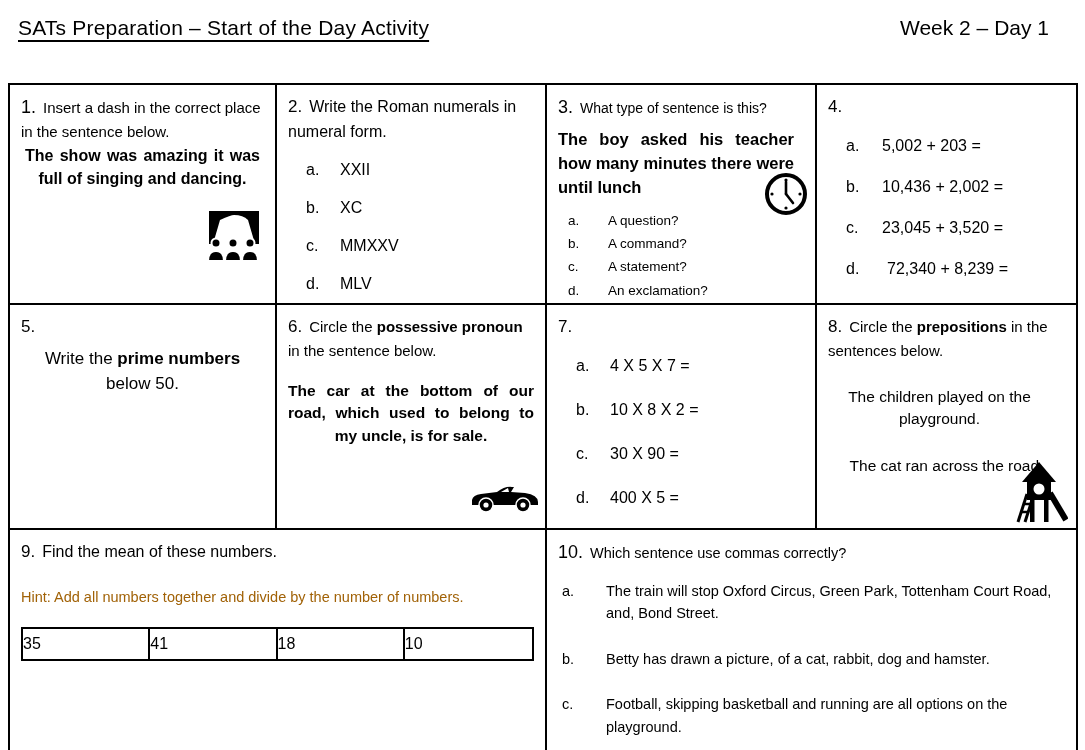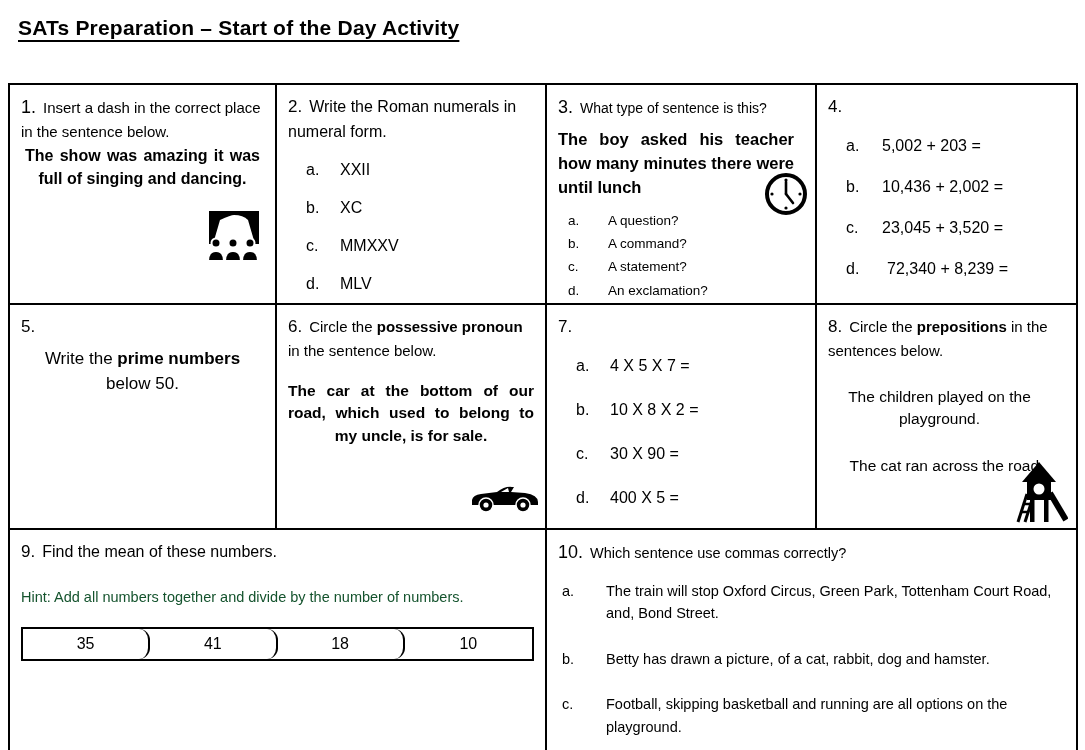--- a/index.html
+++ b/index.html
@@ -3,21 +3,21 @@
 <meta charset="utf-8">
 <style>
   * { margin:0; padding:0; box-sizing:border-box; }
   html,body { background:#e8e8e8; }
   .page {
     position:relative; width:1085px; height:750px; background:#ffffff;
     font-family:"Liberation Sans", sans-serif; color:#000; overflow:hidden;
   }
   
   .header { position:absolute; top:16px; left:18px; right:36px; display:flex; justify-content:space-between; align-items:baseline; }
-  .doc-title { font-size:21px; font-weight:700; text-decoration:underline; text-decoration-thickness:2px; text-underline-offset:5px; letter-spacing:.2px; }
+  .doc-title { font-size:21px; font-weight:400; text-decoration:underline; text-decoration-thickness:2px; text-underline-offset:5px; letter-spacing:.2px; }
   .week-label { font-size:21px; font-weight:400; }
 
   
   .sheet {
     position:absolute; left:8px; top:83px; width:1070px; height:670px;
     display:grid; grid-template-columns:267px 270px 270px 1fr; grid-template-rows:220px 225px 1fr;
     border:2px solid #000;
   }
   .cell { position:relative; border-right:2px solid #000; border-bottom:2px solid #000; padding:9px 11px; overflow:hidden; }
   .cell.last-col { border-right:none; }
@@ -53,38 +53,39 @@
   .opt-list.q10 .opt .letter { flex-basis:44px; }
 
   .center-text { text-align:center; }
   .q5-sentence { font-size:17px; line-height:1.5; margin-top:6px; padding:0 14px; }
   .q8-s1 { font-size:15.5px; margin-top:26px; }
   .q8-s2 { font-size:15.5px; margin-top:24px; line-height:1.45; padding-right:14px; }
 
   .q9-prompt { font-size:16px; }
   .hint { margin-top:24px; font-size:14.5px; font-weight:400; }
   .mean-table { margin-top:22px; display:grid; grid-template-columns:repeat(4,1fr); border:2px solid #000; height:34px; }
-  .mean-cell { border-right:2px solid #000; text-align:center; font-size:16px; line-height:30px;border-radius:11px; }
+  .mean-cell { border-right:2px solid #000; text-align:left; font-size:16px; line-height:30px; }
   .mean-cell:last-child { border-right:none; }
 
   .q10-prompt { font-size:14.5px; }
 
   .icon { position:absolute; }
   .icon-theater { right:16px; top:126px; }
   .icon-clock { right:6px; top:86px; }
   .icon-car { right:6px; bottom:14px; }
   .icon-playground { right:8px; bottom:4px; }
 </style>
 </head>
 <body>
 
 <div class="page">
 
   <div class="header">
     <div class="doc-title">SATs Preparation – Start of the Day Activity</div>
+    <div class="week-label">Week 2 – Day 1</div>
   </div>
 
   <div class="sheet">
 
     <div class="cell">
       <p class="prompt"><span class="qnum">1.</span><span>Insert a dash in the correct place in the sentence below.</span></p>
       <p class="bold-sentence q1-sentence">The show was amazing it was full of singing and dancing.</p>
       <svg class="icon icon-theater" width="56" height="50" viewBox="0 0 56 50">
         <rect x="6" y="0" width="50" height="33" fill="#000"></rect>
         <path d="M10,33 L17,9 Q28,4 31,4 Q40,4 45,9 L52,33 Z" fill="#fff"></path>
@@ -228,21 +229,21 @@
         <line x1="40" y1="33" x2="56" y2="60" stroke="#000" stroke-width="6"></line>
         <line x1="8" y1="62" x2="17" y2="34" stroke="#000" stroke-width="3"></line>
         <line x1="15" y1="62" x2="24" y2="34" stroke="#000" stroke-width="3"></line>
         <line x1="12" y1="52" x2="19" y2="52" stroke="#000" stroke-width="2.5"></line>
         <line x1="14" y1="44" x2="21" y2="44" stroke="#000" stroke-width="2.5"></line>
       </svg>
     </div>
 
     <div class="cell span2a last-row">
       <p class="prompt q9-prompt"><span class="qnum sm">9.</span><span>Find the mean of these numbers.</span></p>
-      <p class="hint" style="color: #14532d;">Hint: Add all numbers together and divide by the number of numbers.</p>
+      <p class="hint" style="color: #a16207;">Hint: Add all numbers together and divide by the number of numbers.</p>
       <div class="mean-table">
         <div class="mean-cell">35</div>
         <div class="mean-cell">41</div>
         <div class="mean-cell">18</div>
         <div class="mean-cell">10</div>
       </div>
     </div>
 
     <div class="cell span2b last-col last-row">
       <p class="prompt q10-prompt"><span class="qnum">10.</span><span>Which sentence use commas correctly?</span></p>

